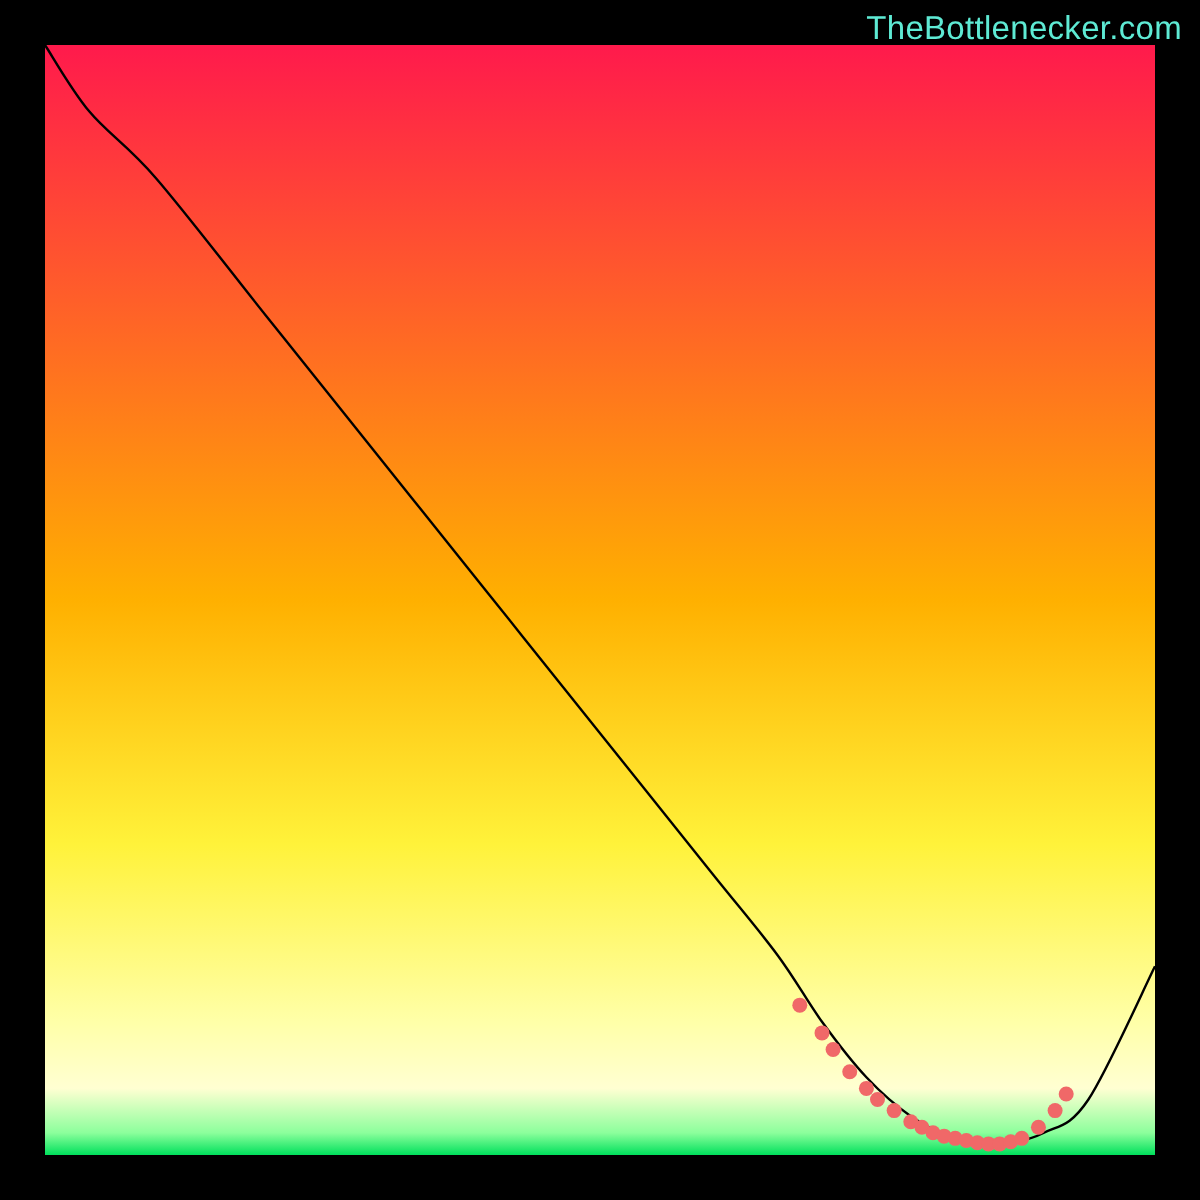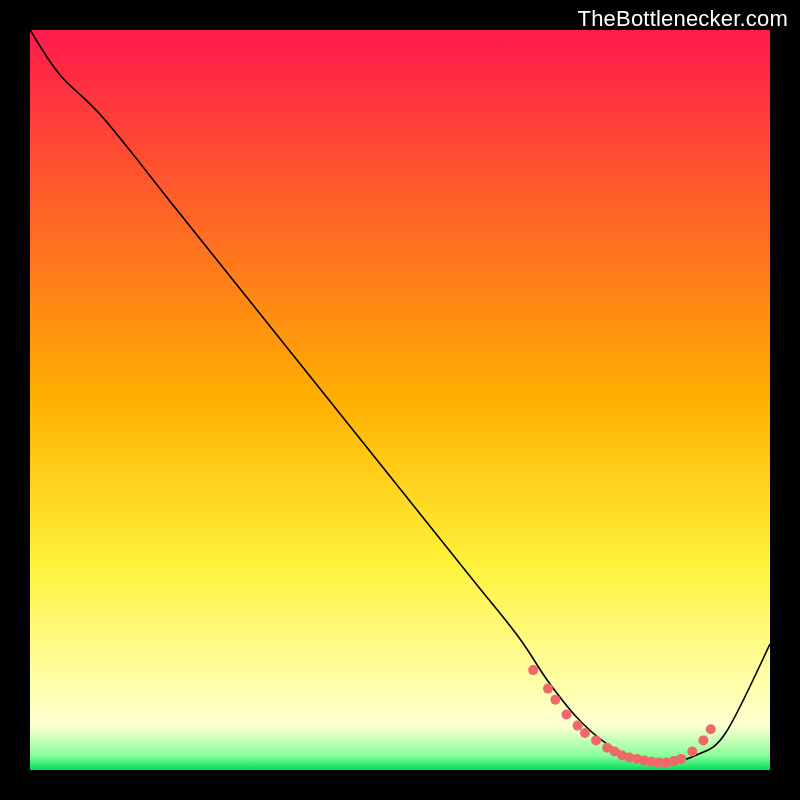--- a/index.html
+++ b/index.html
@@ -15,21 +15,21 @@
     position: absolute;
     top: 0;
     left: 0;
     width: 800px;
     height: 800px;
   }
   .watermark {
     position: absolute;
     top: 6px;
     right: 12px;
-    color: #ffffff;
+    color: #5eead4;
     font-size: 22px;
     font-weight: 500;
     letter-spacing: 0.2px;
   }
   svg {
     display: block;
   }
 </style>
 </head>
 <body>

